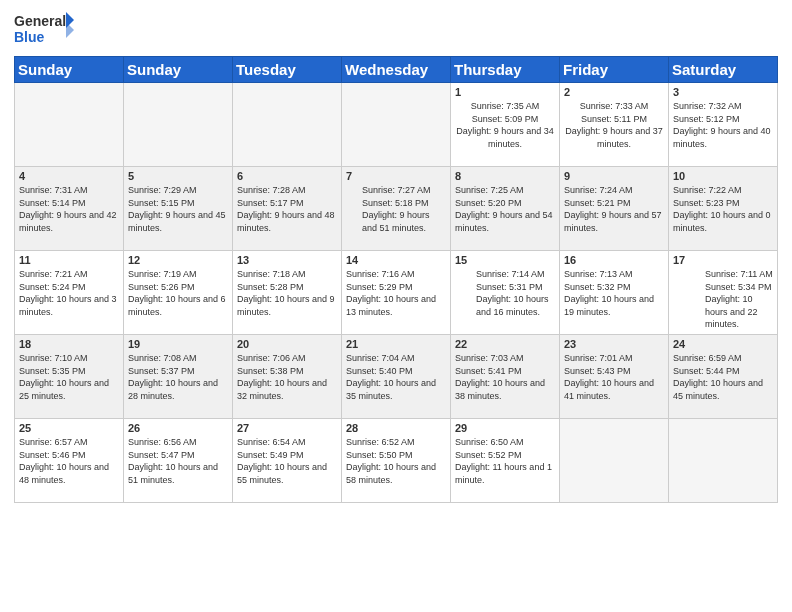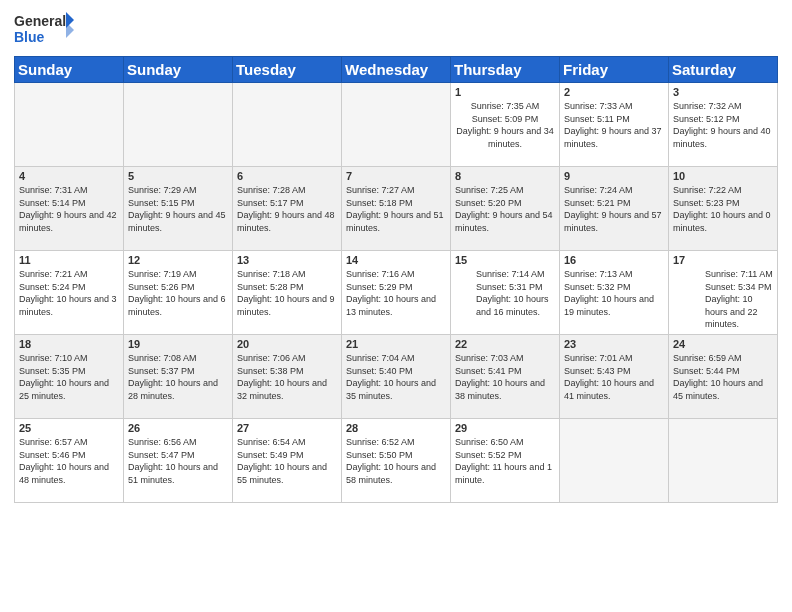--- a/index.html
+++ b/index.html
@@ -119,21 +119,21 @@
           <td class="empty"></td>
           <td class="empty"></td>
           <td>
             <span class="day-number">1</span>
             <div class="day-info" style="white-space: pre-line; text-align: center;">Sunrise: 7:35 AM
 Sunset: 5:09 PM
 Daylight: 9 hours and 34 minutes.</div>
           </td>
           <td>
             <span class="day-number">2</span>
-            <div class="day-info" style="white-space: pre-line;">Sunrise: 7:33 AM
+            <div class="day-info" style="white-space: pre-line; text-align: center;">Sunrise: 7:33 AM
 Sunset: 5:11 PM
 Daylight: 9 hours and 37 minutes.</div>
           </td>
           <td>
             <span class="day-number">3</span>
             <div class="day-info" style="white-space: pre-line;">Sunrise: 7:32 AM
 Sunset: 5:12 PM
 Daylight: 9 hours and 40 minutes.</div>
           </td>
         </tr>
@@ -151,21 +151,21 @@
 Daylight: 9 hours and 45 minutes.</div>
           </td>
           <td>
             <span class="day-number">6</span>
             <div class="day-info" style="white-space: pre-line;">Sunrise: 7:28 AM
 Sunset: 5:17 PM
 Daylight: 9 hours and 48 minutes.</div>
           </td>
           <td>
             <span class="day-number">7</span>
-            <div class="day-info" style="white-space: pre-line;">Sunrise: 7:27 AM
+            <div class="day-info" style="white-space: pre-line; margin-left: 16px;">Sunrise: 7:27 AM
 Sunset: 5:18 PM
 Daylight: 9 hours and 51 minutes.</div>
           </td>
           <td>
             <span class="day-number">8</span>
             <div class="day-info" style="white-space: pre-line;">Sunrise: 7:25 AM
 Sunset: 5:20 PM
 Daylight: 9 hours and 54 minutes.</div>
           </td>
           <td>

